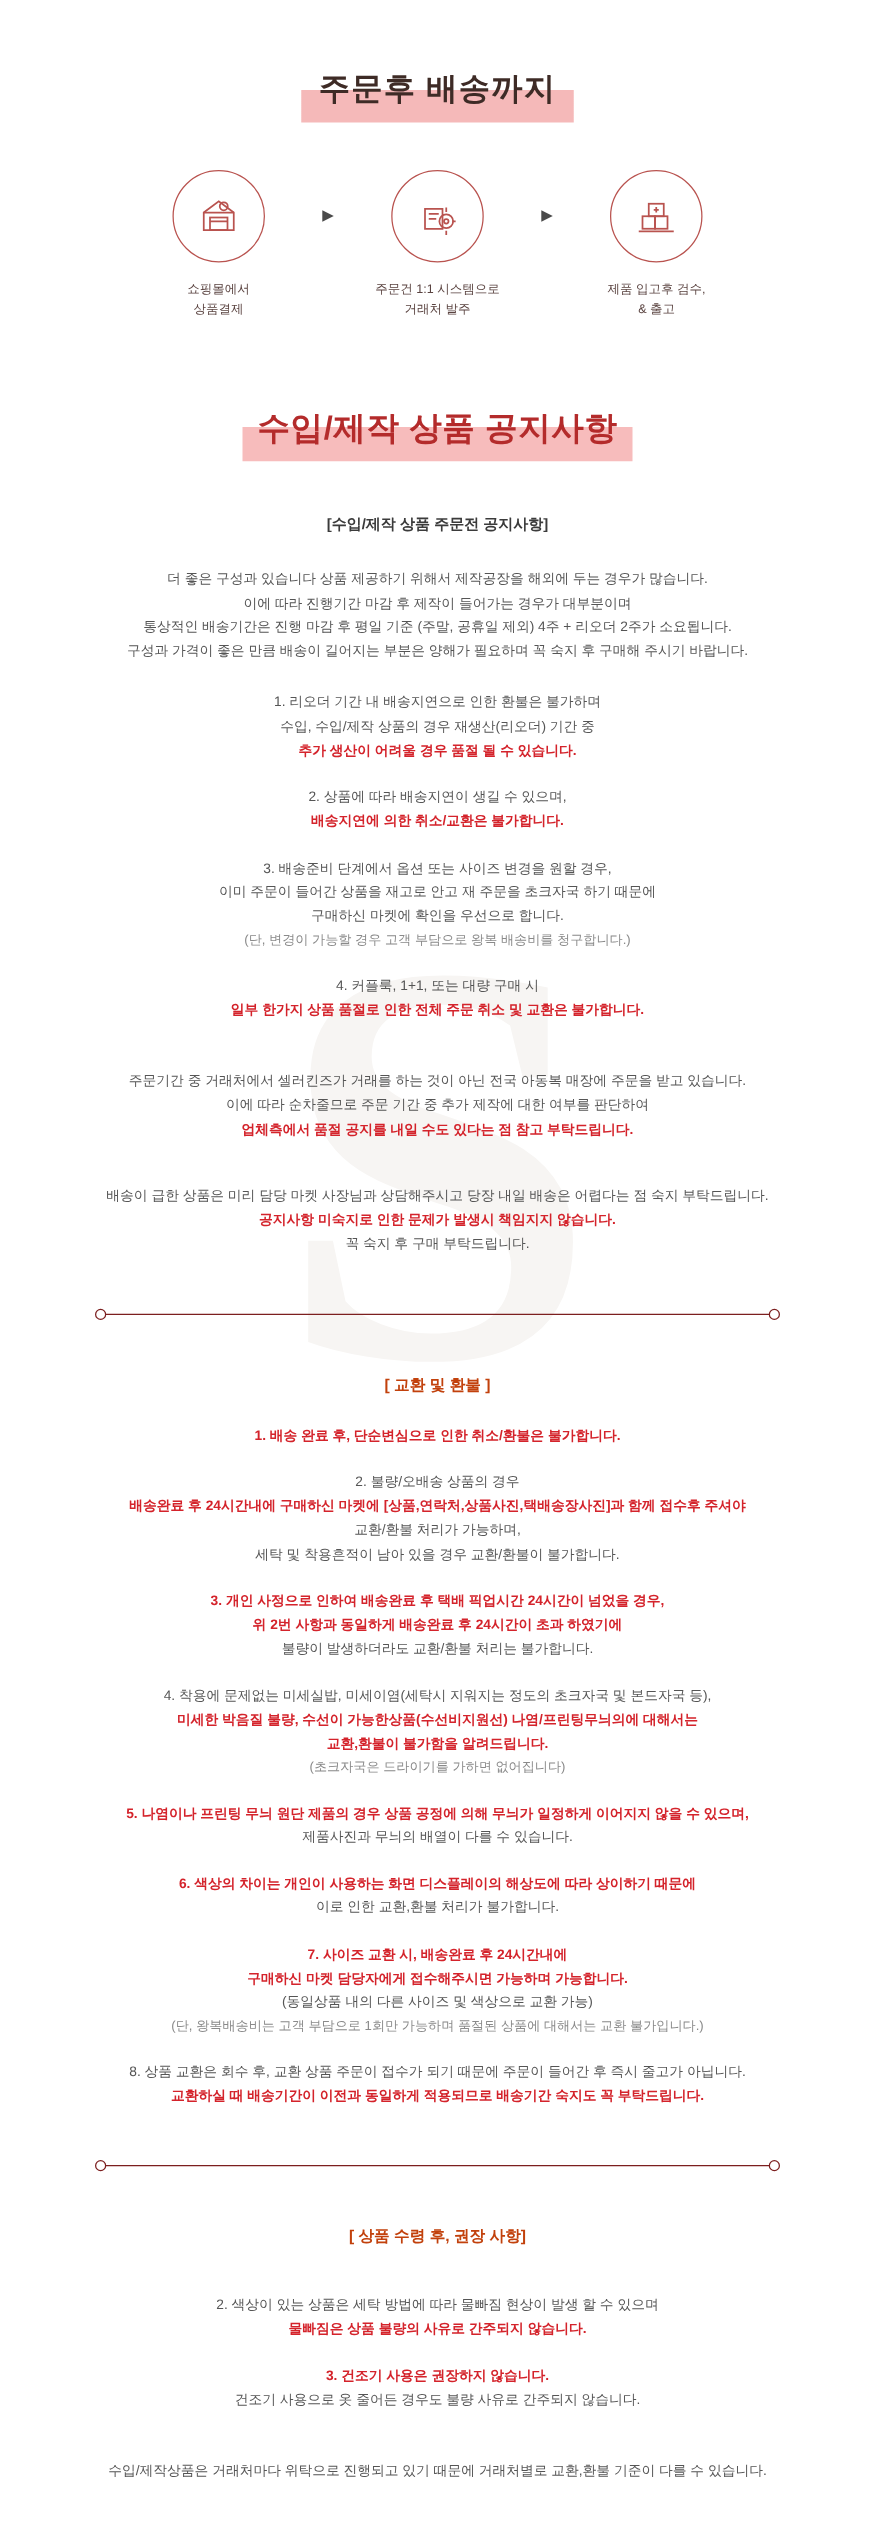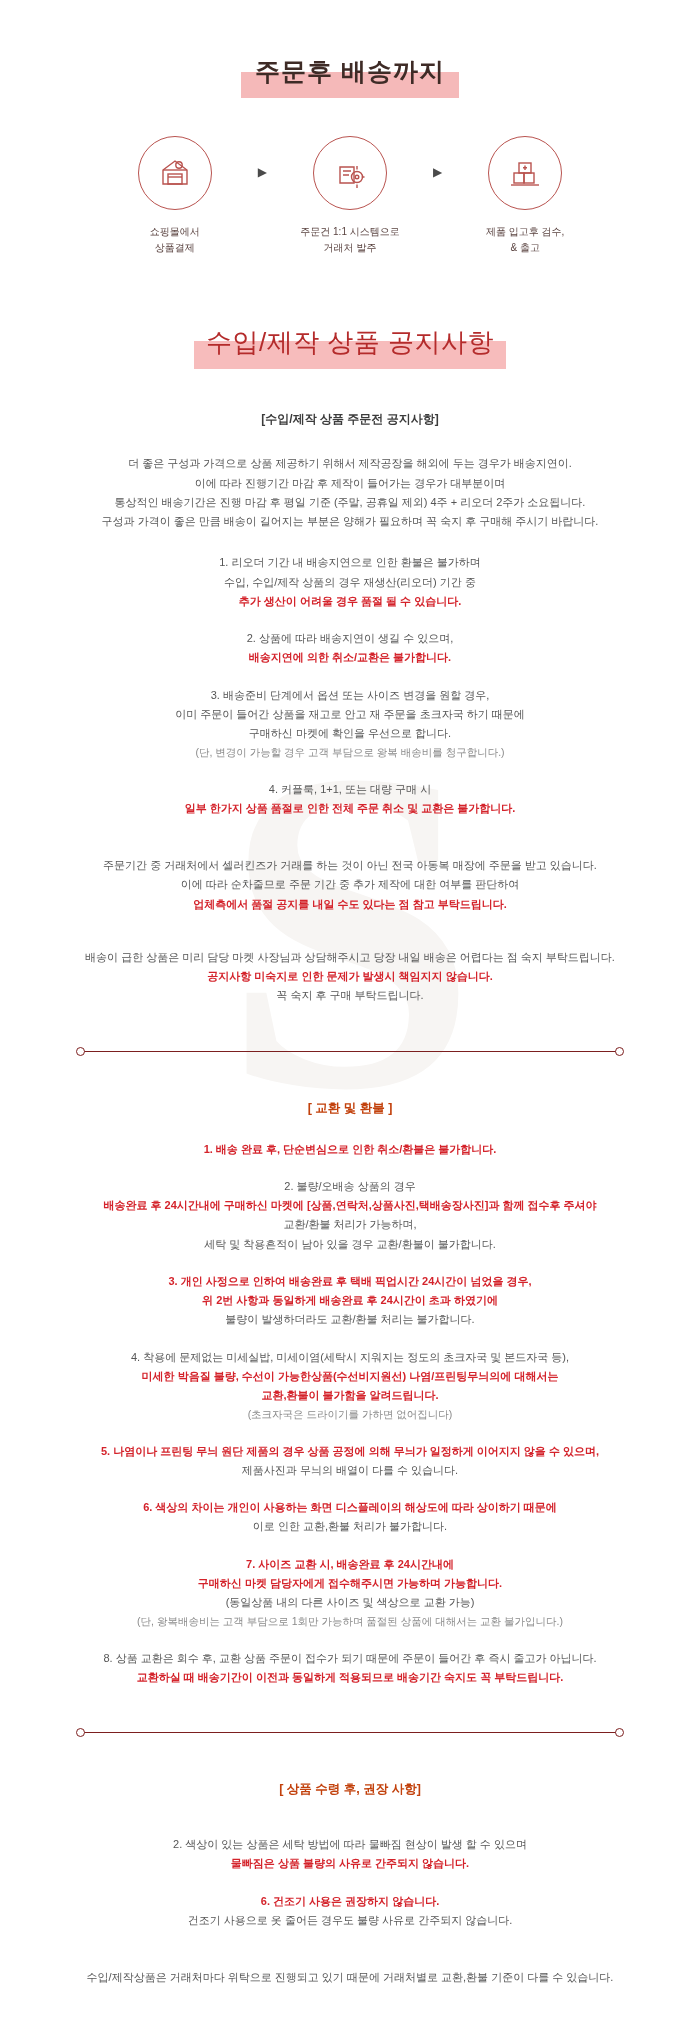--- a/index.html
+++ b/index.html
@@ -86,21 +86,21 @@
   }
 
   
   .notice-title-wrap {
     text-align: center;
     margin-top: 62px;
   }
   .notice-title {
     display: inline-block;
     font-size: 26px;
-    font-weight: normal;
+    font-weight: bold;
     color: #b42b2b;
     letter-spacing: 0.5px;
     padding: 2px 12px 4px 12px;
     background: linear-gradient(to bottom, rgba(255,255,255,0) 46%, #f7bcbc 46%, #f7bcbc 100%);
   }
 
   
   .block { text-align: center; padding: 0 40px; }
   .sub-head {
     font-weight: bold;
@@ -209,21 +209,21 @@
 
     </div>
 
     <div class="notice-title-wrap">
       <span class="notice-title">수입/제작 상품 공지사항</span>
     </div>
 
     <div class="block">
       <div class="sub-head">[수입/제작 상품 주문전 공지사항]</div>
 
-      <p class="t">더 좋은 구성과 가격으로 상품 제공하기 위해서 제작공장을 해외에 두는 경우가 배송지연이.</p>
+      <p class="t">더 좋은 구성과 있습니다 상품 제공하기 위해서 제작공장을 해외에 두는 경우가 많습니다.</p>
       <p class="t">이에 따라 진행기간 마감 후 제작이 들어가는 경우가 대부분이며</p>
       <p class="t">통상적인 배송기간은 진행 마감 후 평일 기준 (주말, 공휴일 제외) 4주 + 리오더 2주가 소요됩니다.</p>
       <p class="t">구성과 가격이 좋은 만큼 배송이 길어지는 부분은 양해가 필요하며 꼭 숙지 후 구매해 주시기 바랍니다.</p>
 
       <div class="gap-m"></div>
 
       <div class="item">
         <p class="t">1. 리오더 기간 내 배송지연으로 인한 환불은 불가하며</p>
         <p class="t">수입, 수입/제작 상품의 경우 재생산(리오더) 기간 중</p>
         <p class="t red">추가 생산이 어려울 경우 품절 될 수 있습니다.</p>
@@ -336,21 +336,21 @@
 
       <div class="gap-s"></div>
 
       <div class="item">
         <p class="t">2. 색상이 있는 상품은 세탁 방법에 따라 물빠짐 현상이 발생 할 수 있으며</p>
         <p class="t red">물빠짐은 상품 불량의 사유로 간주되지 않습니다.</p>
       </div>
       <div class="gap-s"></div>
 
       <div class="item">
-        <p class="t red">6. 건조기 사용은 권장하지 않습니다.</p>
+        <p class="t red">3. 건조기 사용은 권장하지 않습니다.</p>
         <p class="t">건조기 사용으로 옷 줄어든 경우도 불량 사유로 간주되지 않습니다.</p>
       </div>
 
       <div class="gap-l"></div>
       <p class="t">수입/제작상품은 거래처마다 위탁으로 진행되고 있기 때문에 거래처별로 교환,환불 기준이 다를 수 있습니다.</p>
     </div>
 
   </div>
 </div>
 

